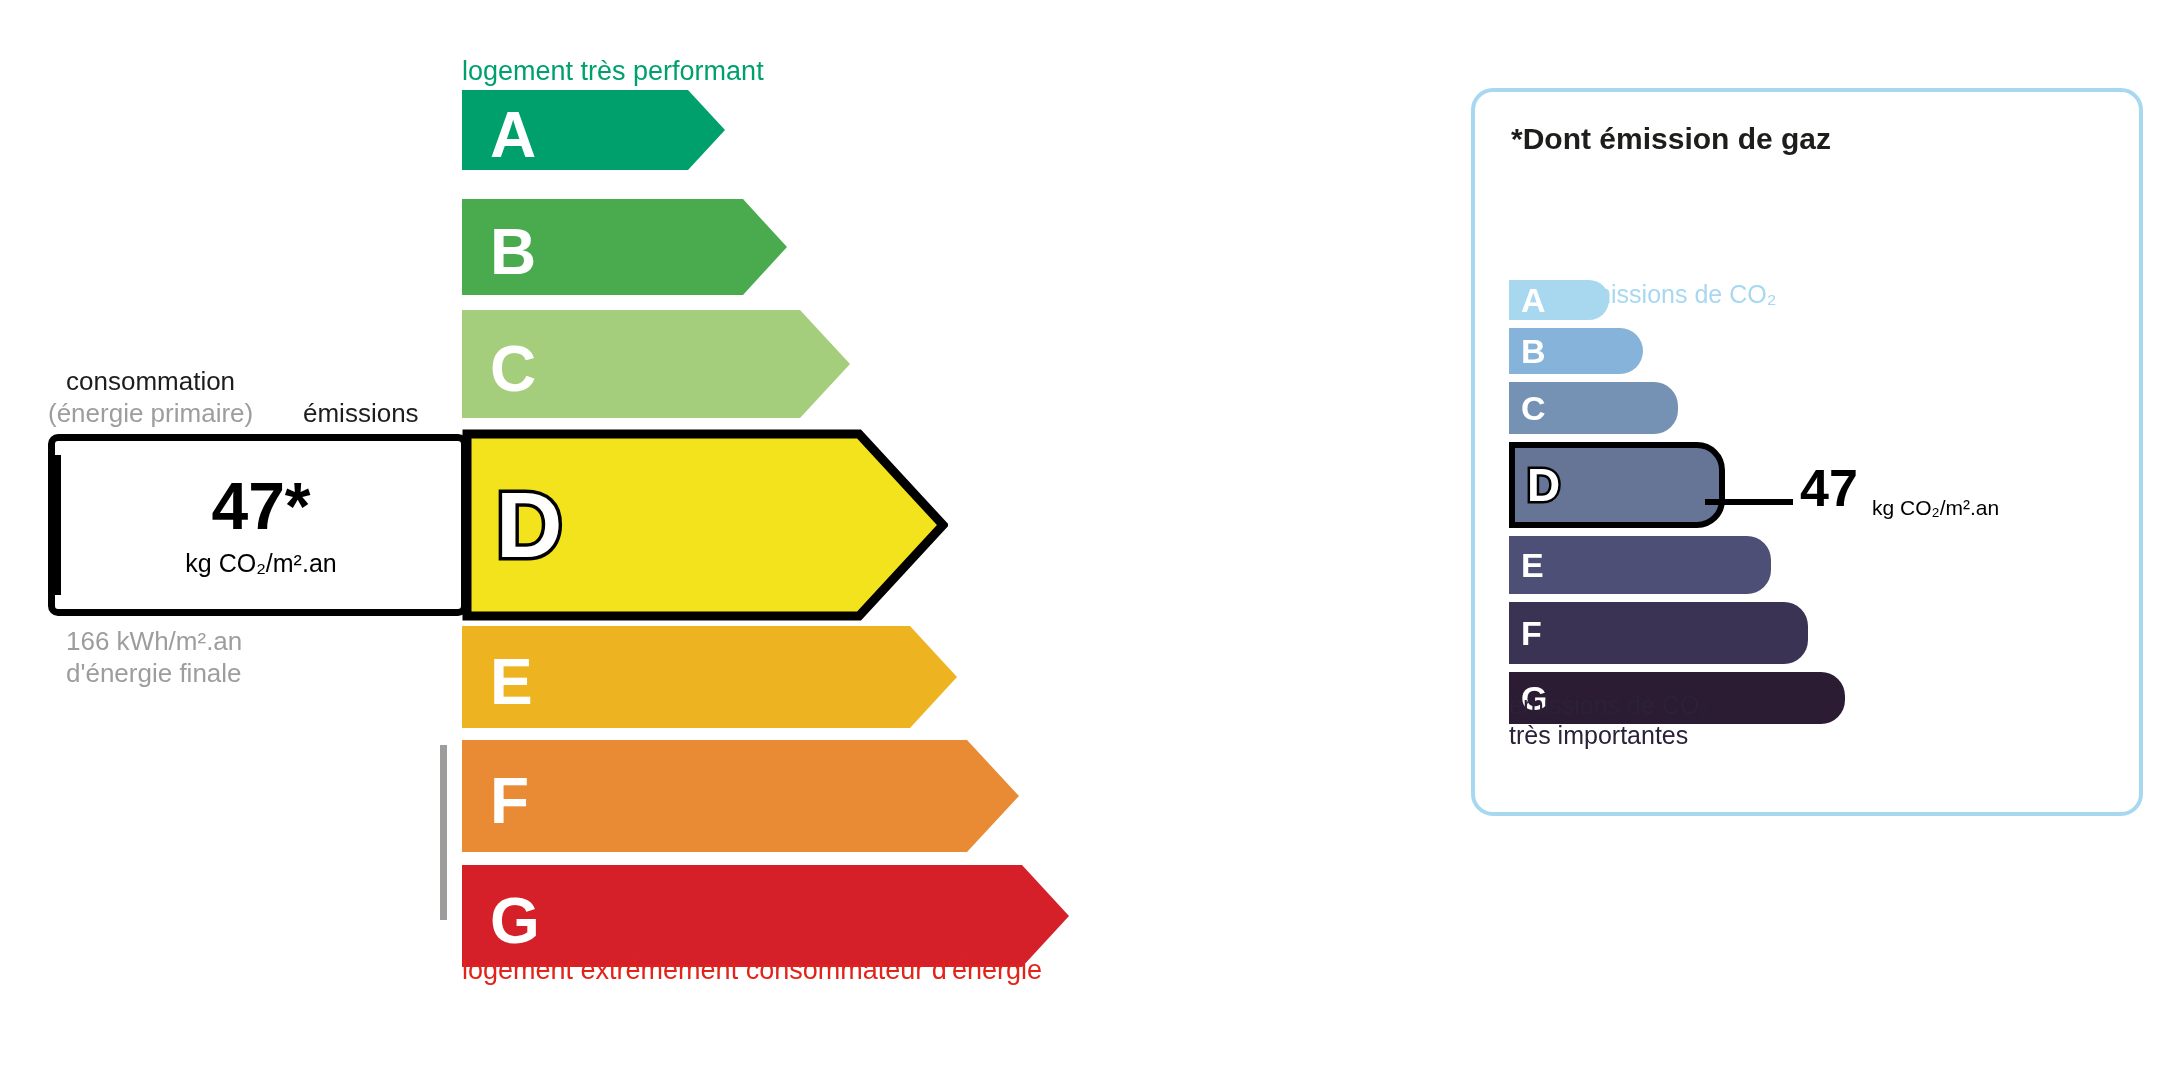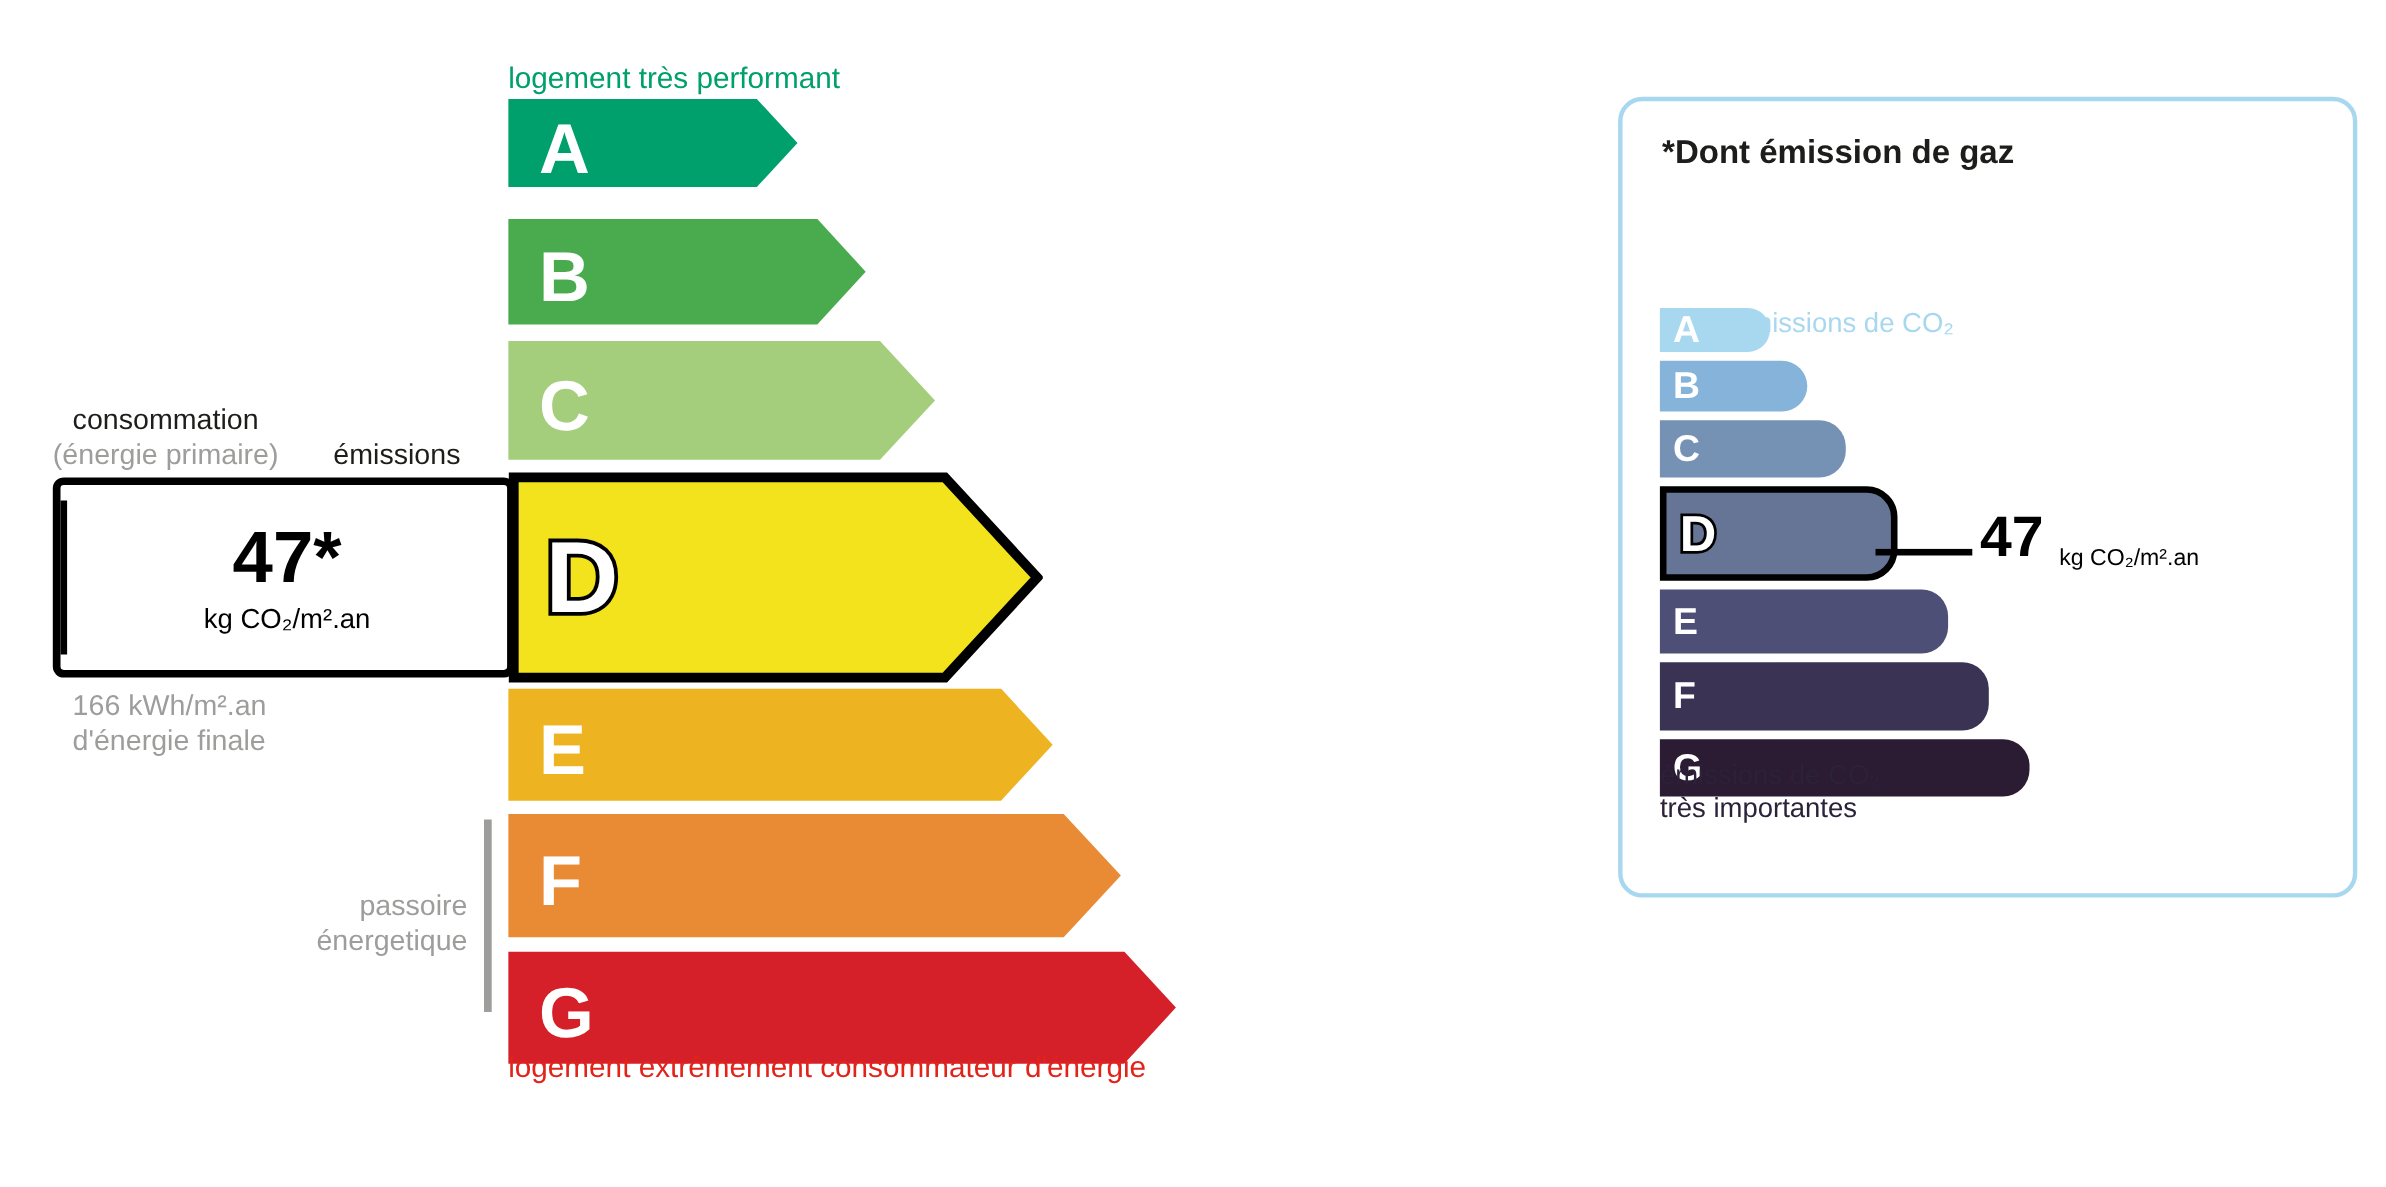--- a/index.html
+++ b/index.html
@@ -159,24 +159,20 @@
         <svg width="617" height="112" viewBox="0 0 617 112" style="display: block;">
           <polygon points="0,0 560,0 607,51 560,102 0,102" fill="#d5202a"></polygon>
         </svg>
         <span class="arrow-letter">G</span>
       </div>
     </div>
 
   <div class="scale-bottom-label">logement extrêmement consommateur d'énergie</div>
 
   <div id="passoire-bar"></div>
-  <div id="passoire-label">
-    <div>passoire</div>
-    <div>énergetique</div>
-  </div>
 
   <div class="vb-head-1">consommation</div>
   <div class="vb-head-2">(énergie primaire)</div>
   <div class="vb-head-3">émissions</div>
 
   <div id="value-box">
     <div class="vb-divider"></div>
     <div class="vb-cell">
       <div class="vb-number">47*</div>
       <div class="vb-unit">kg CO₂/m².an</div>

